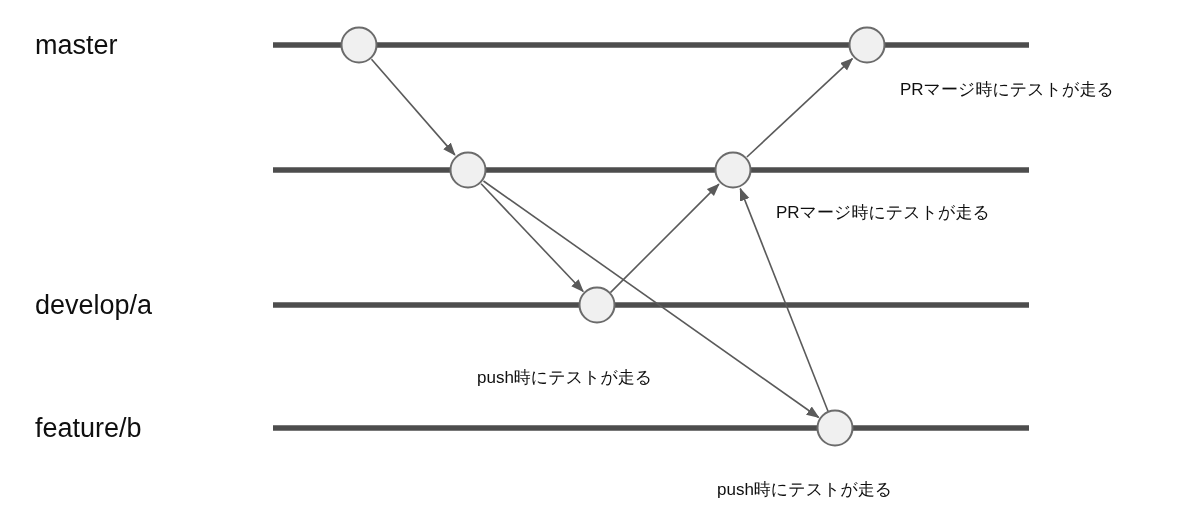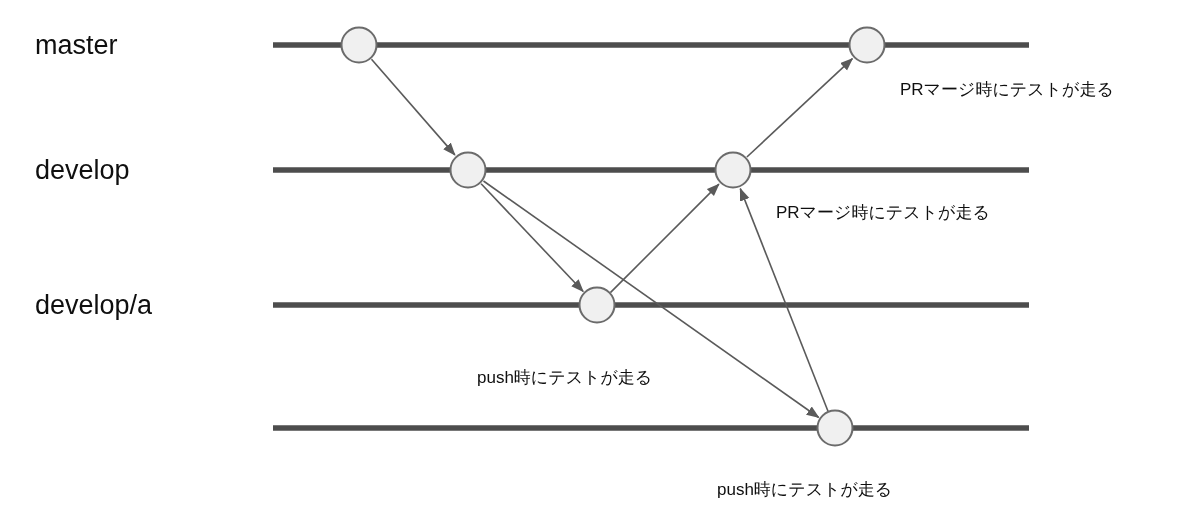--- a/index.html
+++ b/index.html
@@ -75,21 +75,21 @@
 
     <circle class="node" cx="359" cy="45" r="17.5"></circle>
     <circle class="node" cx="867" cy="45" r="17.5"></circle>
     <circle class="node" cx="468" cy="170" r="17.5"></circle>
     <circle class="node" cx="733" cy="170" r="17.5"></circle>
     <circle class="node" cx="597" cy="305" r="17.5"></circle>
     <circle class="node" cx="835" cy="428" r="17.5"></circle>
   </svg>
 
   <div class="branch-label" style="top: 28px;">master</div>
-  <div class="branch-label" style="top: 153px;">develop</div>
   <div class="branch-label" style="top: 288px;">develop/a</div>
+  <div class="branch-label" style="top: 411px;">feature/b</div>
 
   <div class="annotation" style="left: 900px; top: 76px;">PRマージ時にテストが走る</div>
   <div class="annotation" style="left: 776px; top: 199px;">PRマージ時にテストが走る</div>
   <div class="annotation" style="left: 477px; top: 364px;">push時にテストが走る</div>
   <div class="annotation" style="left: 717px; top: 476px;">push時にテストが走る</div>
 
 </div>
 
 </body></html>

